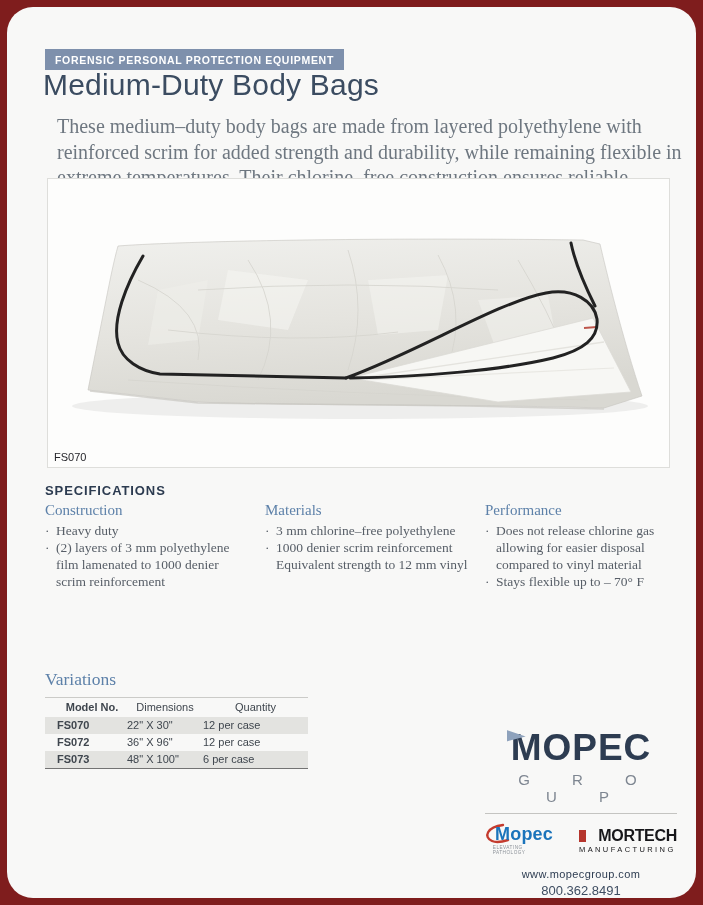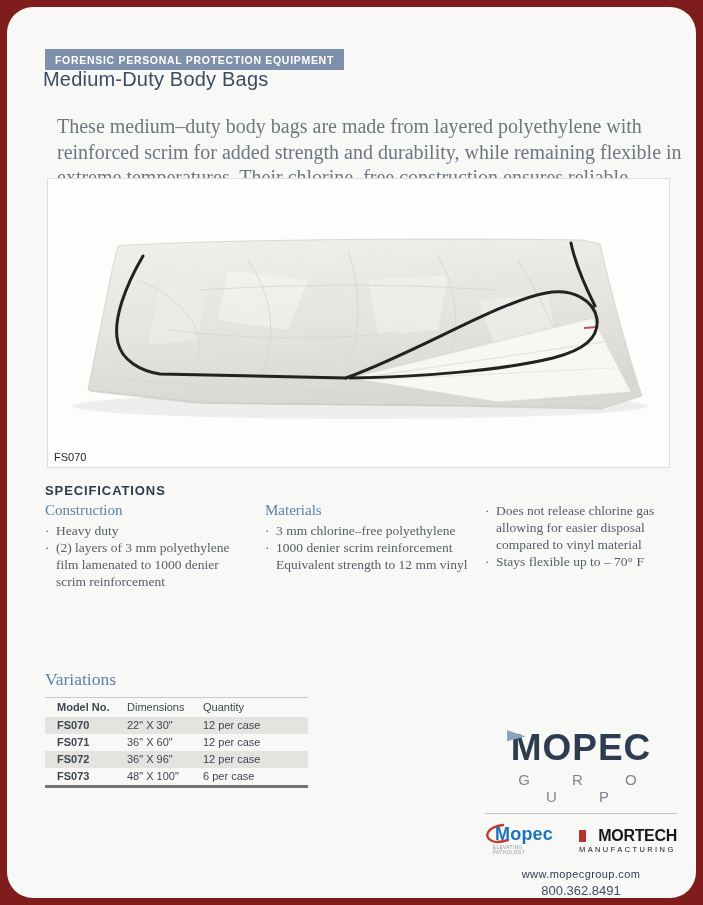--- a/index.html
+++ b/index.html
@@ -4,21 +4,21 @@
 <style>
   html,body{margin:0;padding:0;background:#000;}
   #screen{position:relative;width:703px;height:905px;background:#7f1d1d;overflow:hidden;
           font-family:"Liberation Sans",sans-serif;}
   .card{position:absolute;left:7px;top:7px;width:689px;height:891px;background:#f8f8f7;
         border-radius:26px;overflow:hidden;}
 
   
   .badge{position:absolute;left:38px;top:42px;background:#7e90ac;color:#fff;
          font-size:10.5px;font-weight:bold;letter-spacing:.7px;padding:5px 10px 4px;}
-  .title{position:absolute;left:36px;top:61px;font-size:20px;color:#3b4c61;
+  .title{position:absolute;left:36px;top:61px;font-size:30px;color:#3b4c61;
          letter-spacing:.2px;font-weight:500;}
   .descr{position:absolute;left:50px;top:107px;width:632px;
          font-family:"Liberation Serif",serif;font-size:20px;line-height:1.28;
          color:#6e7780;}
 
   
   .figure{position:absolute;left:40px;top:171px;width:621px;height:288px;
           background:#fdfdfc;border:1px solid #dededb;}
   .figure svg{display:block;width:100%;height:100%;}
   .fig-caption{position:absolute;left:6px;bottom:4px;font-size:11px;color:#26262b;}
@@ -33,27 +33,27 @@
   .spec-col ul{margin:0;padding:0;list-style:none;font-family:"Liberation Serif",serif;
                font-size:13.5px;line-height:1.26;color:#575e67;}
   .spec-col li{display:flex;gap:6px;padding-right:14px;}
   .spec-col .bullet{flex:0 0 5px;color:#575e67;}
 
   
   .var-heading{position:absolute;left:38px;top:662px;font-family:"Liberation Serif",serif;
                font-size:17.5px;color:#5d81a9;}
   .var-table{position:absolute;left:38px;top:690px;width:263px;border-collapse:collapse;
              font-size:11px;color:#3f464e;}
-  .var-table th{font-weight:normal;text-align:left;padding:3px 0 4px;border-top:1px solid #cbcbc8;}
+  .var-table th{font-weight:normal;text-align:center;padding:3px 0 4px;border-top:1px solid #cbcbc8;}
   .var-table th:first-child{font-weight:bold;padding-left:12px;width:70px;}
   .var-table th:nth-child(2){width:76px;}
   .var-table td{padding:2px 0 3px;}
   .var-table td:first-child{font-weight:bold;padding-left:12px;}
   .var-table tbody tr:nth-child(odd){background:#e3e3e0;}
-  .var-table tbody tr:last-child{border-bottom:3px solid #737373;}
+  .var-table tbody tr:last-child{border-bottom:1px solid #737373;}
 
   
   .brand{position:absolute;left:478px;top:722px;width:192px;text-align:center;}
   .mopec-group{position:relative;display:inline-block;font-size:37px;font-weight:bold;
                color:#2d3c51;letter-spacing:1px;line-height:1;}
   .m-flag{position:absolute;left:-4px;top:1px;width:19px;height:12px;background:#8ea2bc;
           clip-path:polygon(0 0,100% 55%,0 95%);}
   .group-sub{margin-top:5px;font-size:15px;letter-spacing:19px;padding-left:12px;
              color:#7e8691;}
   .brand-divider{margin:8px 0 0;border:none;border-top:1px solid #c4c4c1;}
@@ -155,20 +155,21 @@
               <span class="bullet">·</span>
               <span>3 mm chlorine–free polyethylene</span>
             </li>
             <li>
               <span class="bullet">·</span>
               <span>1000 denier scrim reinforcement<br>Equivalent strength to 12 mm vinyl</span>
             </li>
           </ul>
         </div>
         <div class="spec-col">
+          <h3>Performance</h3>
           <ul>
             <li>
               <span class="bullet">·</span>
               <span>Does not release chlorine gas<br>allowing for easier disposal<br>compared to vinyl material</span>
             </li>
             <li>
               <span class="bullet">·</span>
               <span>Stays flexible up to – 70° F</span>
             </li>
           </ul>
@@ -181,25 +182,20 @@
           <tr>
             <th>Model No.</th>
             <th>Dimensions</th>
             <th>Quantity</th>
           </tr>
         </thead>
       <tbody>
           <tr>
             <td>FS070</td>
             <td>22" X 30"</td>
-            <td>12 per case</td>
-          </tr>
-          <tr>
-            <td>FS071</td>
-            <td>36" X 60"</td>
             <td>12 per case</td>
           </tr>
           <tr>
             <td>FS072</td>
             <td>36" X 96"</td>
             <td>12 per case</td>
           </tr>
           <tr>
             <td>FS073</td>
             <td>48" X 100"</td>

